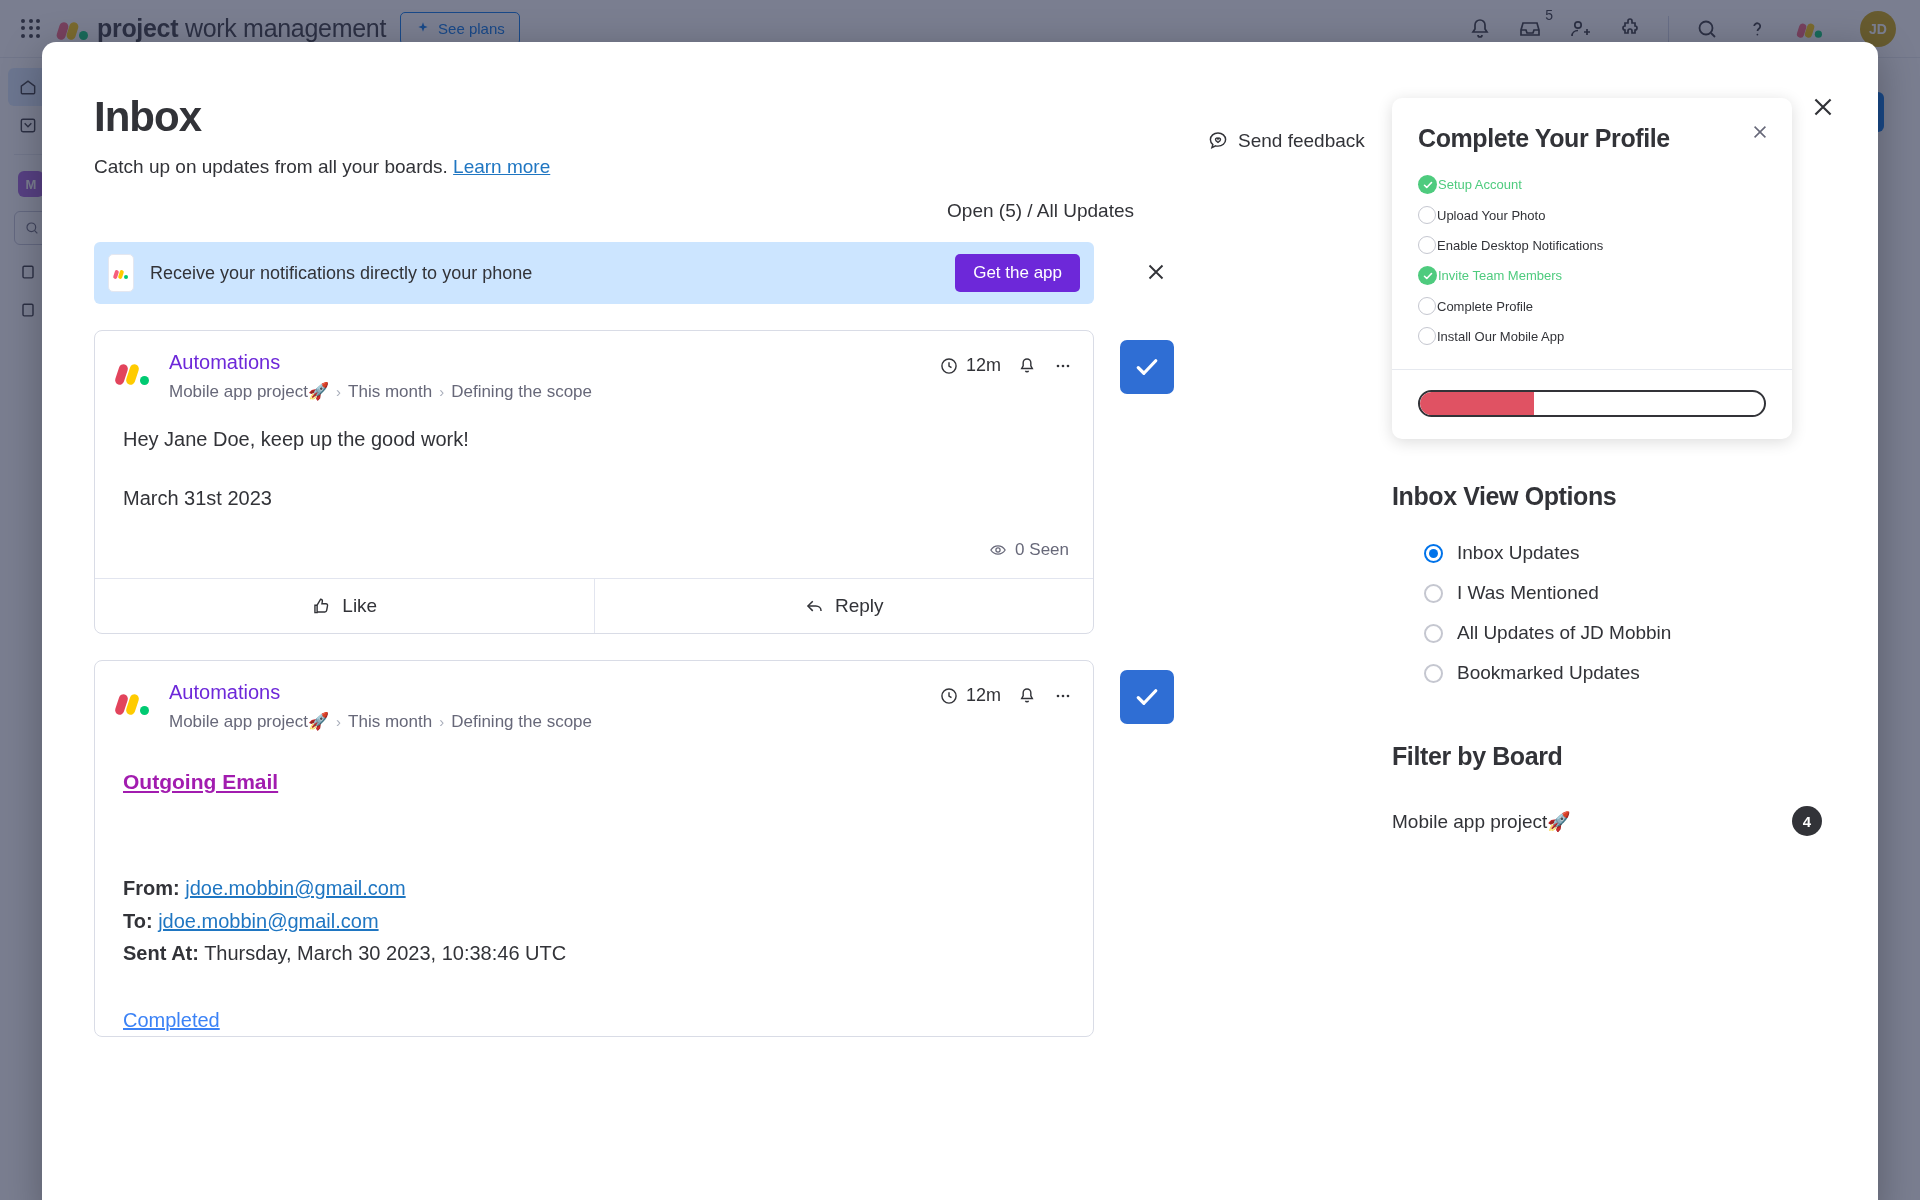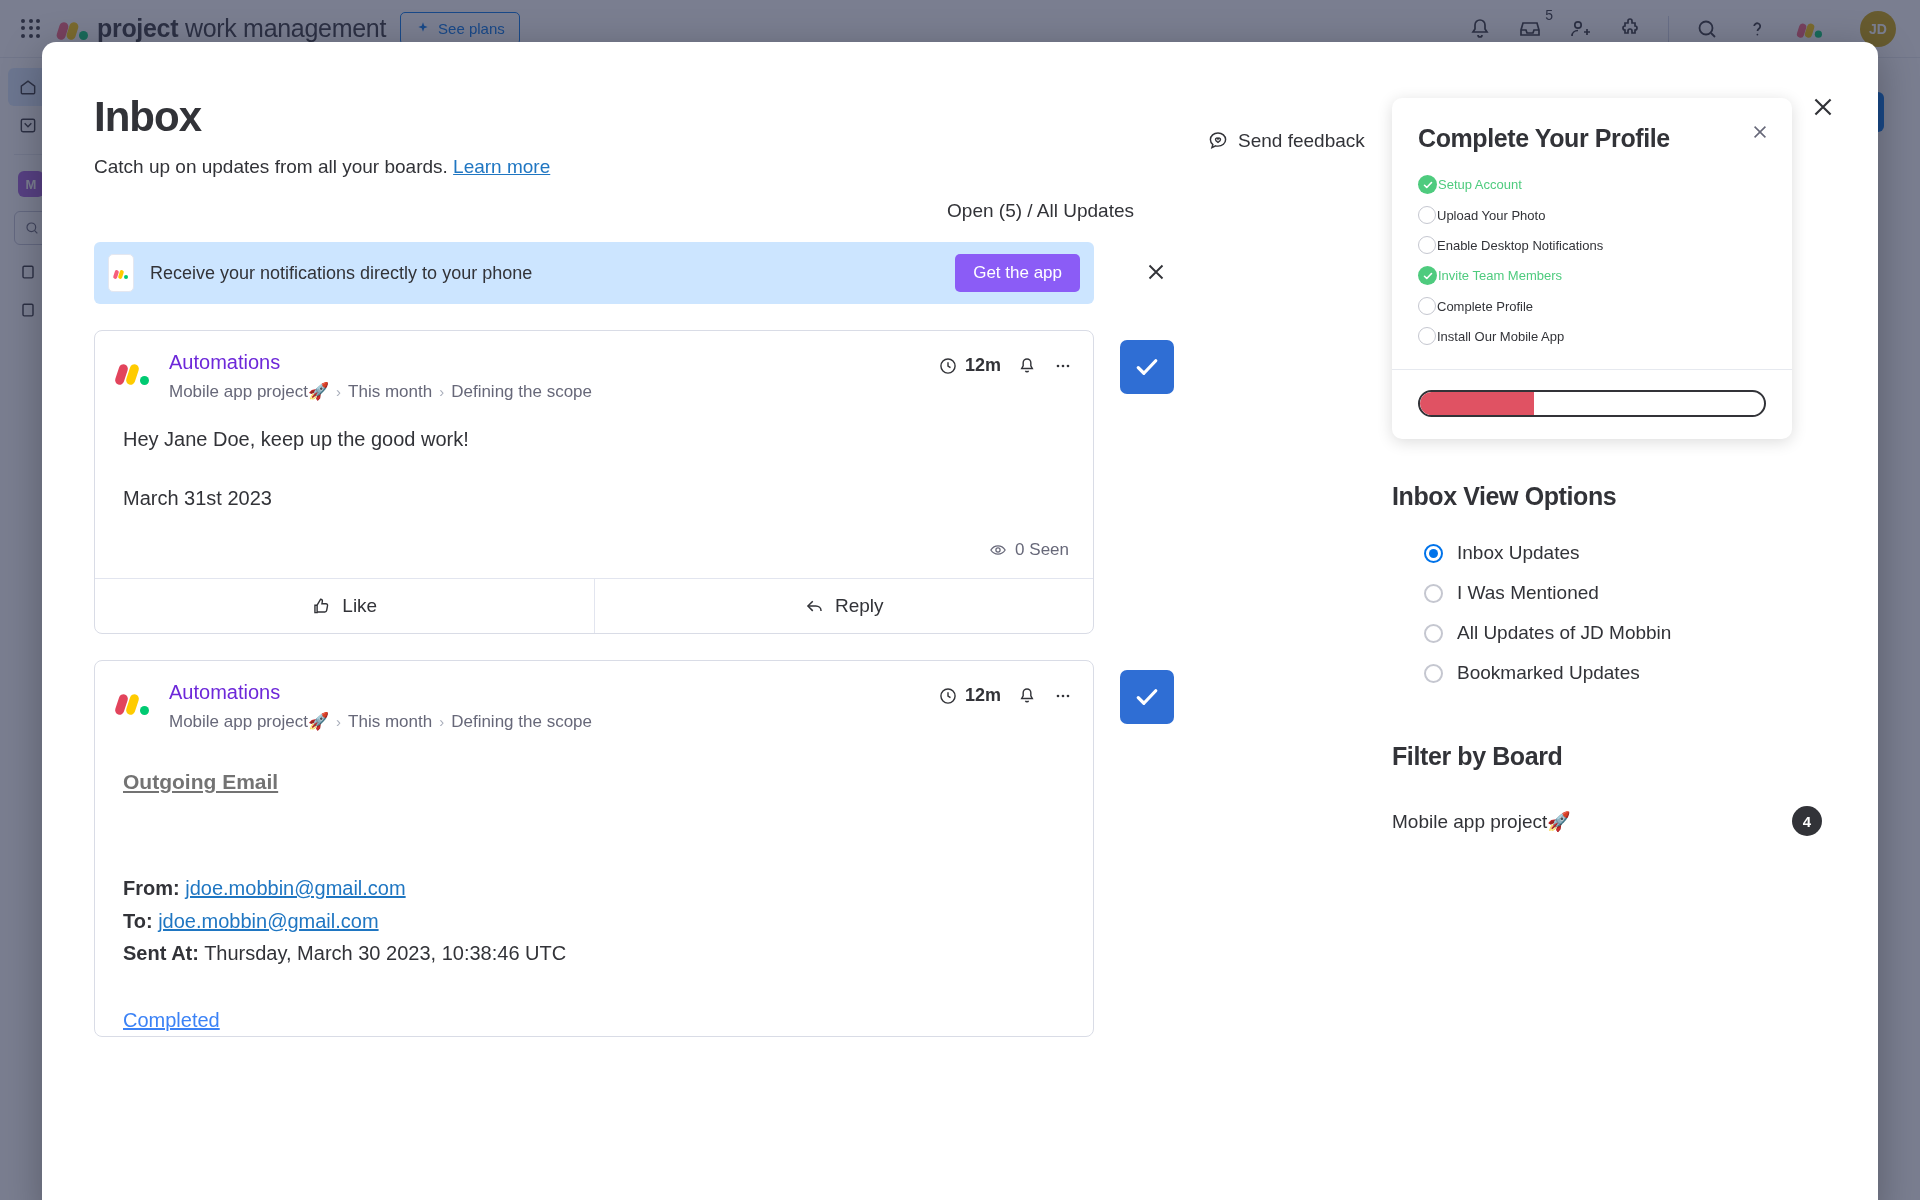--- a/index.html
+++ b/index.html
@@ -152,21 +152,21 @@
     border: 1px solid #e4e7f0;
     display: flex; align-items: center; justify-content: center;
   }
   .phone-ic .mini-logo { width: 14px; height: 13px; position: relative; }
   .phone-ic .mini-logo i { position: absolute; bottom: 1px; border-radius: 3px; }
   .phone-ic .mini-logo .a { left: 0; width: 4px; height: 9px; background: #f65f7c; transform: rotate(18deg); }
   .phone-ic .mini-logo .b { left: 5px; width: 4px; height: 9px; background: #ffcb00; transform: rotate(18deg); }
   .phone-ic .mini-logo .c { left: 10px; width: 4px; height: 4px; border-radius:50%; background: #00ca72; }
   .banner-text { font-size: 18px; color: #323338; flex: 1; }
   .get-app-btn {
-    background: #8b5cf6; color: #fff; border: none; border-radius: 5px;
+    background: #6d28d9; color: #fff; border: none; border-radius: 5px;
     height: 38px; padding: 0 18px; font-size: 17px; cursor: pointer;
     font-family: inherit;
   }
   .banner-close {
     position: absolute; left: 1050px; top: 18px;
     width: 24px; height: 24px; color: #323338;
   }
   .banner-close svg { width: 100%; height: 100%; display: block; }
 
   
@@ -182,21 +182,21 @@
   .uc-avatar .a { left: 2px;  width: 9px; height: 21px; background: #e2445c; transform: rotate(18deg); }
   .uc-avatar .b { left: 13px; width: 9px; height: 21px; background: #ffcb00; transform: rotate(18deg); }
   .uc-avatar .c { left: 25px; width: 9px; height: 9px; border-radius: 50%; background: #00ca72; }
   .uc-titles { flex: 1; }
   .uc-source { font-size: 20px; color: #6d28d9; line-height: 1.3; }
   .uc-crumbs {
     margin-top: 6px; font-size: 17px; color: #676879;
     display: flex; align-items: center; gap: 7px; flex-wrap: wrap;
   }
   .uc-crumbs .sep { color: #a9aebb; font-size: 15px; }
-  .uc-meta { display: flex; align-items: center; gap: 16px; padding-top: 6px; font-weight: bold; }
+  .uc-meta { display: flex; align-items: center; gap: 16px; padding-top: 6px; }
   .uc-time { display: flex; align-items: center; gap: 7px; font-size: 18px; color: #323338; }
   .uc-time .ic, .uc-bell, .uc-dots { width: 20px; height: 20px; color: #323338; }
   .uc-time .ic svg, .uc-bell svg, .uc-dots svg { width: 100%; height: 100%; display: block; }
 
   .uc-body { padding: 8px 28px 4px 28px; }
   .uc-text { font-size: 20px; color: #323338; line-height: 1.55; }
   .uc-spacer { height: 28px; }
 
   .uc-seen-row {
     display: flex; justify-content: flex-end; align-items: center;
@@ -217,21 +217,21 @@
 
   .check-btn {
     width: 54px; height: 54px; background: #2f6ed4; border-radius: 7px;
     display: flex; align-items: center; justify-content: center;
     flex-shrink: 0; margin-top: 10px; cursor: pointer; border: none;
   }
   .check-btn svg { width: 30px; height: 30px; display: block; color: #fff; }
 
   
   .email-title {
-    font-size: 21px; font-weight: 700; color: #737373;
+    font-size: 21px; font-weight: 700; color: #a21caf;
     text-decoration: underline; margin: 16px 0 0 0;
   }
   .email-gap { height: 78px; }
   .email-line { font-size: 20px; color: #323338; line-height: 1.62; }
   .email-line b { font-weight: 700; }
   .email-line a { color: #1f76c2; text-decoration: underline; }
   .email-completed {
     margin-top: 40px; font-size: 20px; color: #3b82f6; text-decoration: underline;
   }
 

